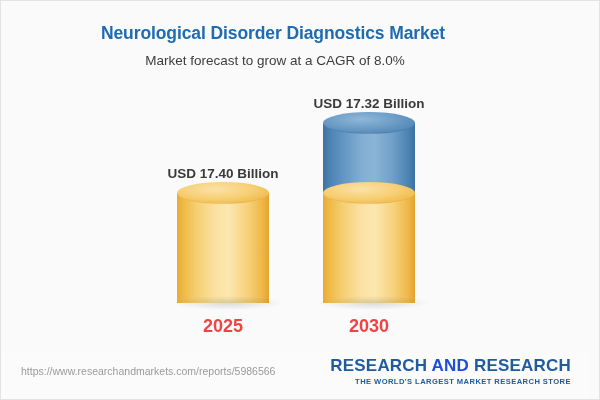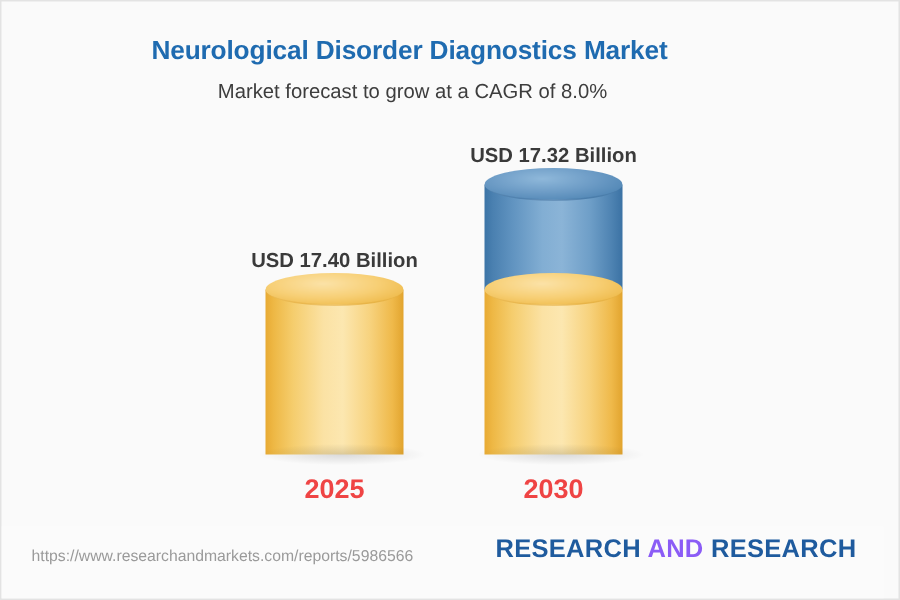--- a/index.html
+++ b/index.html
@@ -176,21 +176,21 @@
     text-align: right;
   }
   .logo-main {
     font-size: 17px;
     font-weight: bold;
     letter-spacing: 0.2px;
     color: #1f5b9e;
     line-height: 1.05;
     white-space: nowrap;
   }
-  .logo-and { color: #8b5cf6; }
+  .logo-and { color: #1d4ed8; }
   .logo-tag {
     font-size: 7.6px;
     font-weight: bold;
     letter-spacing: 0.42px;
     color: #1f5b9e;
     white-space: nowrap;
     margin-top: 2px;
   }
 </style>
 </head>
@@ -232,16 +232,17 @@
     </div>
 
     <div class="axis-label a0">2025</div>
     <div class="axis-label a1">2030</div>
   </div>
 
   <div class="footer">
     <div class="footer-url">https://www.researchandmarkets.com/reports/5986566</div>
     <div class="logo">
       <div class="logo-main"><span>RESEARCH</span> <span class="logo-and">AND</span> <span>RESEARCH</span></div>
+      <div class="logo-tag">THE WORLD'S LARGEST MARKET RESEARCH STORE</div>
     </div>
   </div>
 
 </div>
 
 </body></html>

